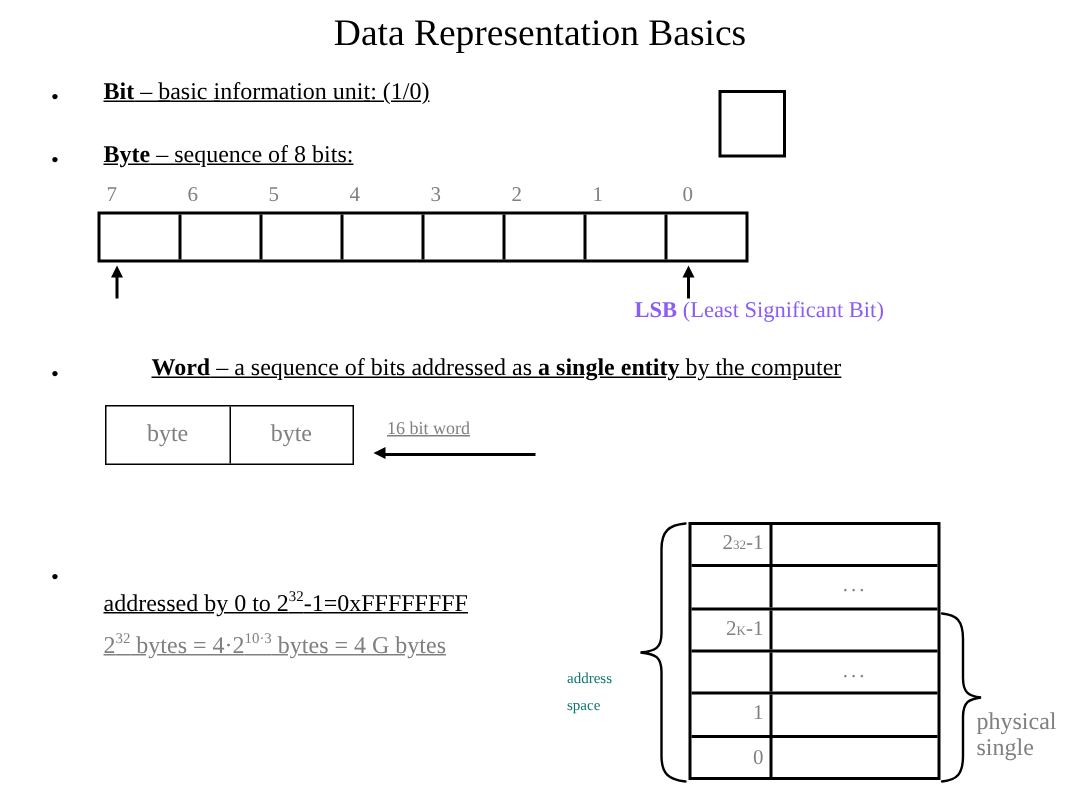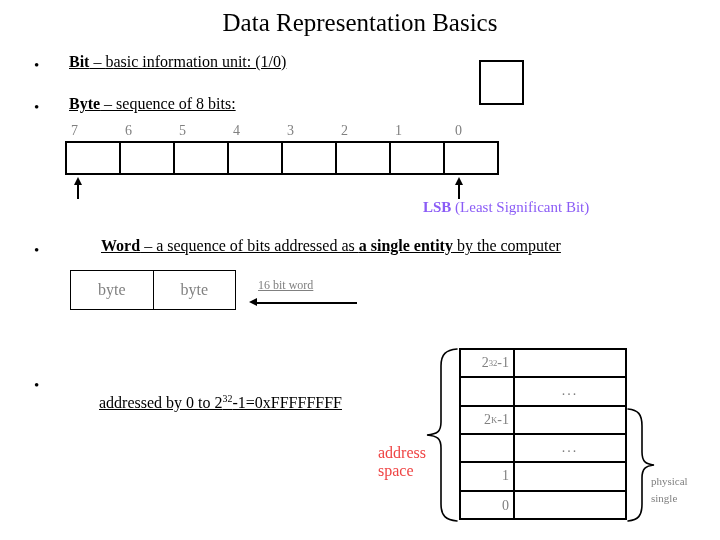--- a/index.html
+++ b/index.html
@@ -151,25 +151,25 @@
     display:flex;align-items:center;justify-content:center;
     font-size:14px;color:#808080;letter-spacing:2px;
   }
 
   
   .brace{position:absolute;}
   .brace svg{display:block;}
 
   .addr-space-label{
     position:absolute;left:378px;top:444px;
-    font-size:16px;line-height:18px;color:#ef4444;white-space:nowrap;
+    font-size:10px;line-height:18px;color:#0f766e;white-space:nowrap;
   }
   .phys-mem-label{
     position:absolute;left:651px;top:473px;
-    font-size:11px;line-height:17px;color:#808080;white-space:nowrap;
+    font-size:16px;line-height:17px;color:#808080;white-space:nowrap;
   }
 </style>
 </head>
 <body>
 
 <div class="slide">
 
   <div class="title">Data Representation Basics</div>
 
   <div class="bullet-dot" style="left:34px;top:58px;">•</div>
@@ -220,21 +220,22 @@
     <div class="word-cell">byte</div>
     <div class="word-cell">byte</div>
   </div>
   <div class="word-label">16 bit word</div>
   <div class="word-arrow">
     <div class="shaft"></div>
       <div class="head"></div>
   </div>
 
   <div class="bullet-dot" style="left:34px;top:378px;">•</div>
-  <div class="bullet-text" style="left:69px;top:393px;margin-left:30px;"><span>addressed by 0 to 2</span><sup>32</sup><span>-1=0xFFFFFFFF</span></div>
+  <div class="bullet-text" style="left:69px;top:393px;"><span>addressed by 0 to 2</span><sup>32</sup><span>-1=0xFFFFFFFF</span></div>
+  <div class="bullet-text gray" style="left:69px;top:421px;"><span>2</span><sup>32</sup><span> bytes = 4·2</span><sup>10·3</sup><span> bytes = 4 G bytes</span></div>
 
   <div class="mem-table">
     <div class="mem-row">
       <div class="mem-addr">
           <span>2</span>
           <sup>32</sup>
           <span>-1</span>
         </div>
       <div class="mem-data"></div>
     </div>

